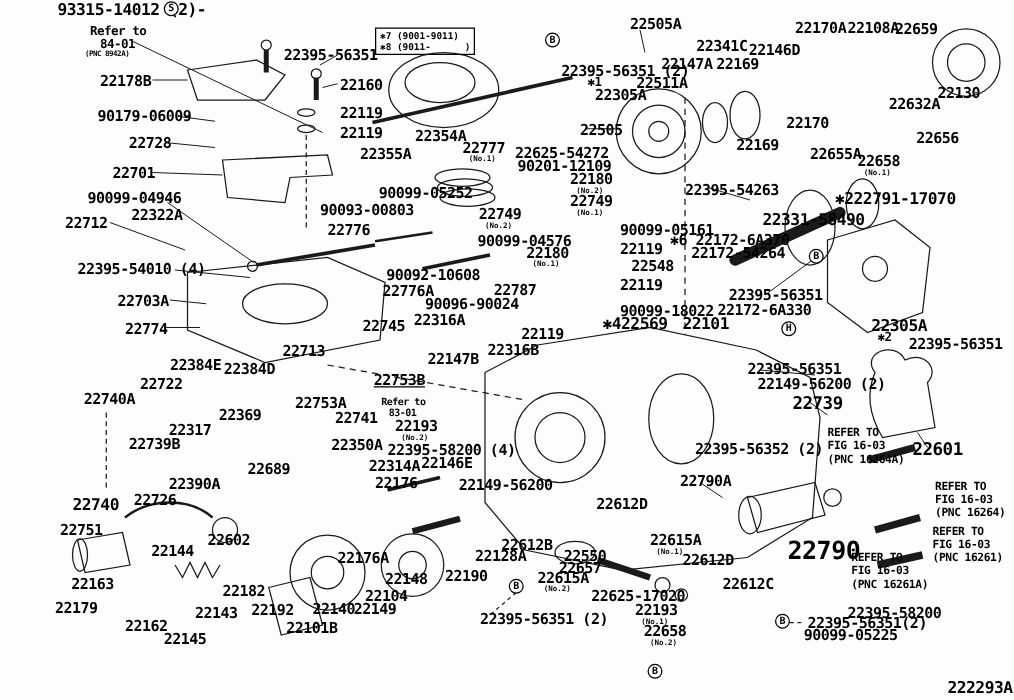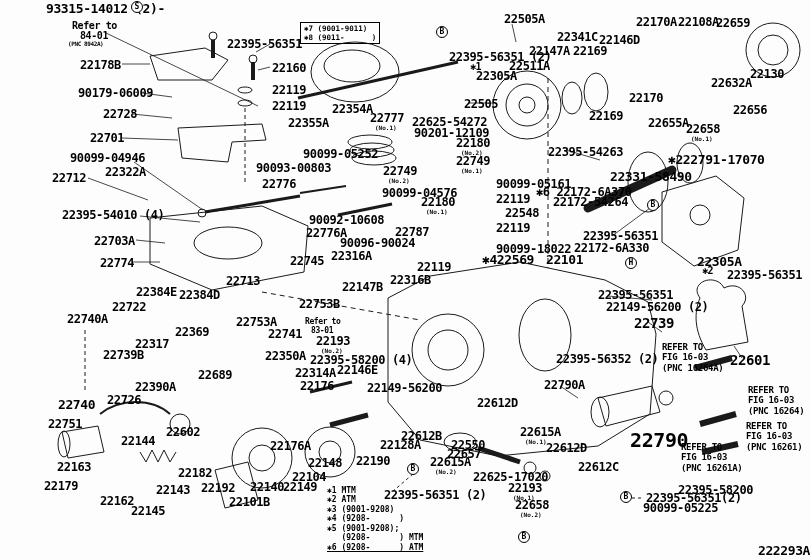--- a/index.html
+++ b/index.html
@@ -196,21 +196,21 @@
       <div class="lbl" style="left: 290px; top: 255px;">22745</div>
       <div class="lbl" style="left: 395px; top: 226px;">22787</div>
       <div class="lbl" style="left: 390px; top: 274px;">22316B</div>
       <div class="lbl" style="left: 342px; top: 281px;">22147B</div>
       <div class="lbl" style="left: 417px; top: 261px;">22119</div>
       <div class="lbl" style="left: 226px; top: 275px;">22713</div>
       <div class="lbl" style="left: 136px; top: 286px;">22384E</div>
       <div class="lbl" style="left: 179px; top: 289px;">22384D</div>
       <div class="lbl" style="left: 112px; top: 301px;">22722</div>
       <div class="lbl" style="left: 67px; top: 313px;">22740A</div>
-      <div class="lbl" style="left: 299px; top: 298px;">22753B</div>
+      <div class="lbl" style="left: 299px; top: 298px; text-decoration: underline;">22753B</div>
       <div class="lbl" style="left: 236px; top: 316px;">22753A</div>
       <div class="lbl" style="left: 268px; top: 328px;">22741</div>
       <div class="lbl" style="left: 305px; top: 318px; font-size: 8px;">Refer to</div>
       <div class="lbl" style="left: 311px; top: 327px; font-size: 8px;">83-01</div>
       <div class="lbl" style="left: 316px; top: 335px;">22193<div class="sub">(No.2)</div></div>
       <div class="lbl" style="left: 135px; top: 338px;">22317</div>
       <div class="lbl" style="left: 103px; top: 349px;">22739B</div>
       <div class="lbl" style="left: 175px; top: 326px;">22369</div>
       <div class="lbl" style="left: 265px; top: 350px;">22350A</div>
       <div class="lbl" style="left: 310px; top: 354px;">22395-58200 (4)</div>
@@ -296,16 +296,15 @@
 FIG 16-03
 (PNC 16261)</div>
       <div class="note" style="left: 681px; top: 442px;">REFER TO
 FIG 16-03
 (PNC 16261A)</div>
     </div>
 
   <div id="prod-box" style="left: 300px; top: 22px;">✱7 (9001-9011)
 ✱8 (9011-      )</div>
 
-  <div id="legend" style="left: 327px; top: 486px;"><div>✱1 MTM</div><div>✱2 ATM</div><div>✱3 (9001-9208)</div><div>✱4 (9208-      )</div><div>✱5 (9001-9208);</div><div>   (9208-      ) MTM</div><div class="u">✱6 (9208-      ) ATM</div></div>
 
   <div id="diagram-id" style="left:758px;top:543px;">222293A</div>
 </div>
 
 </body></html>

